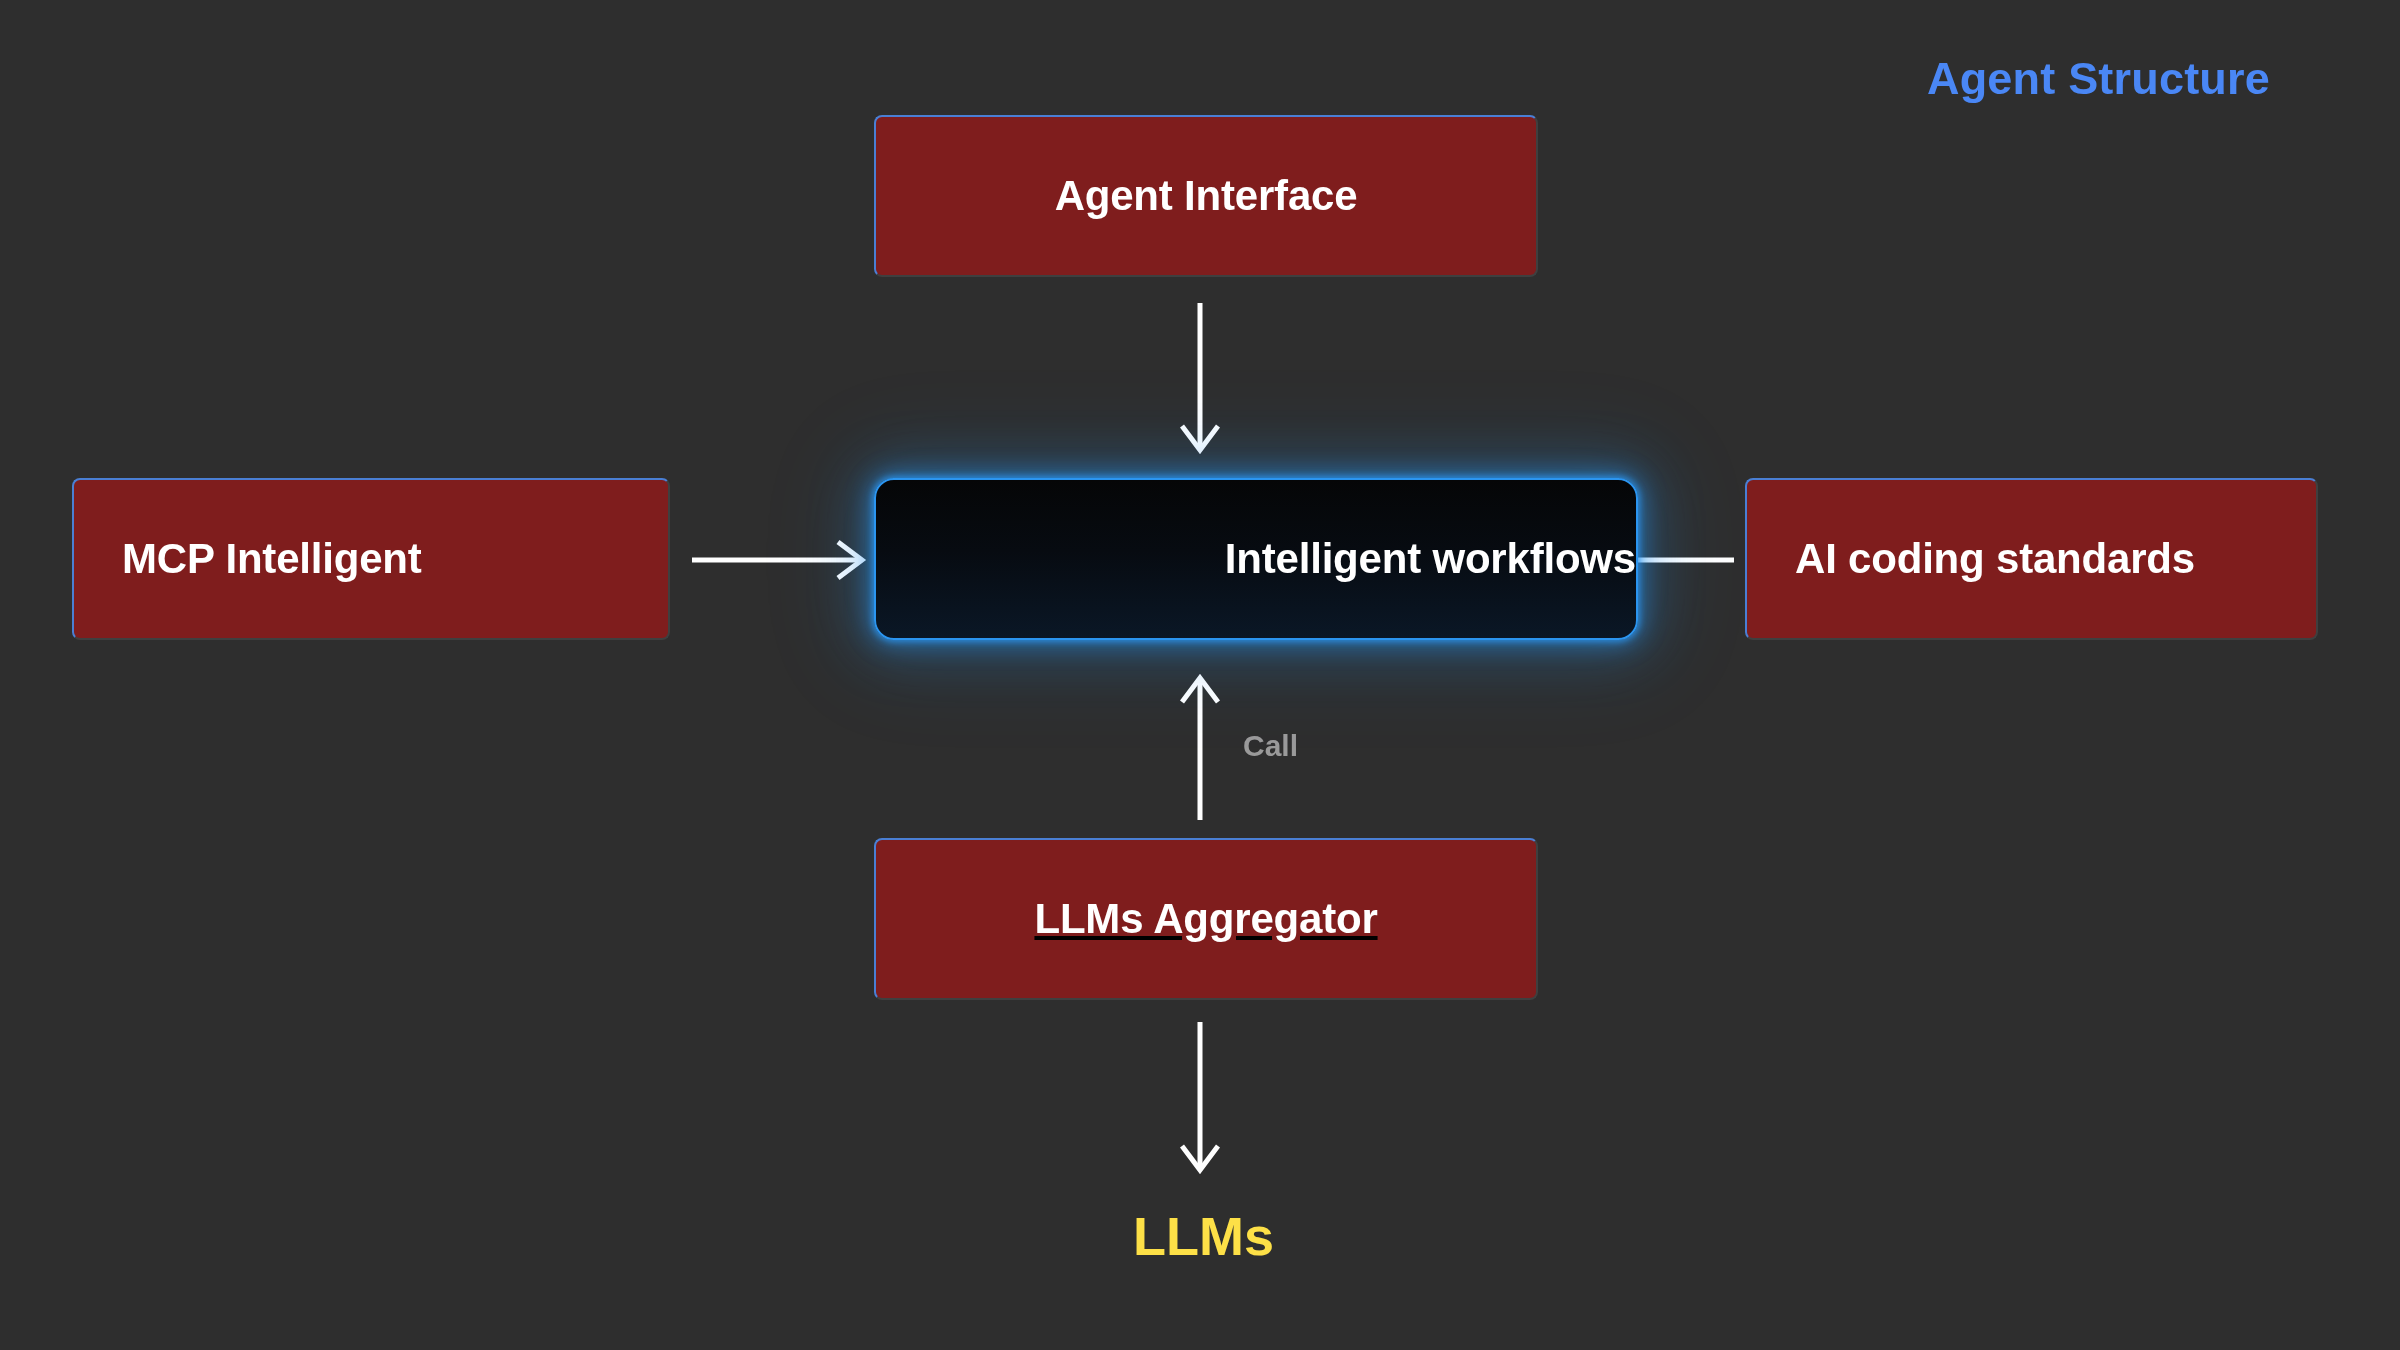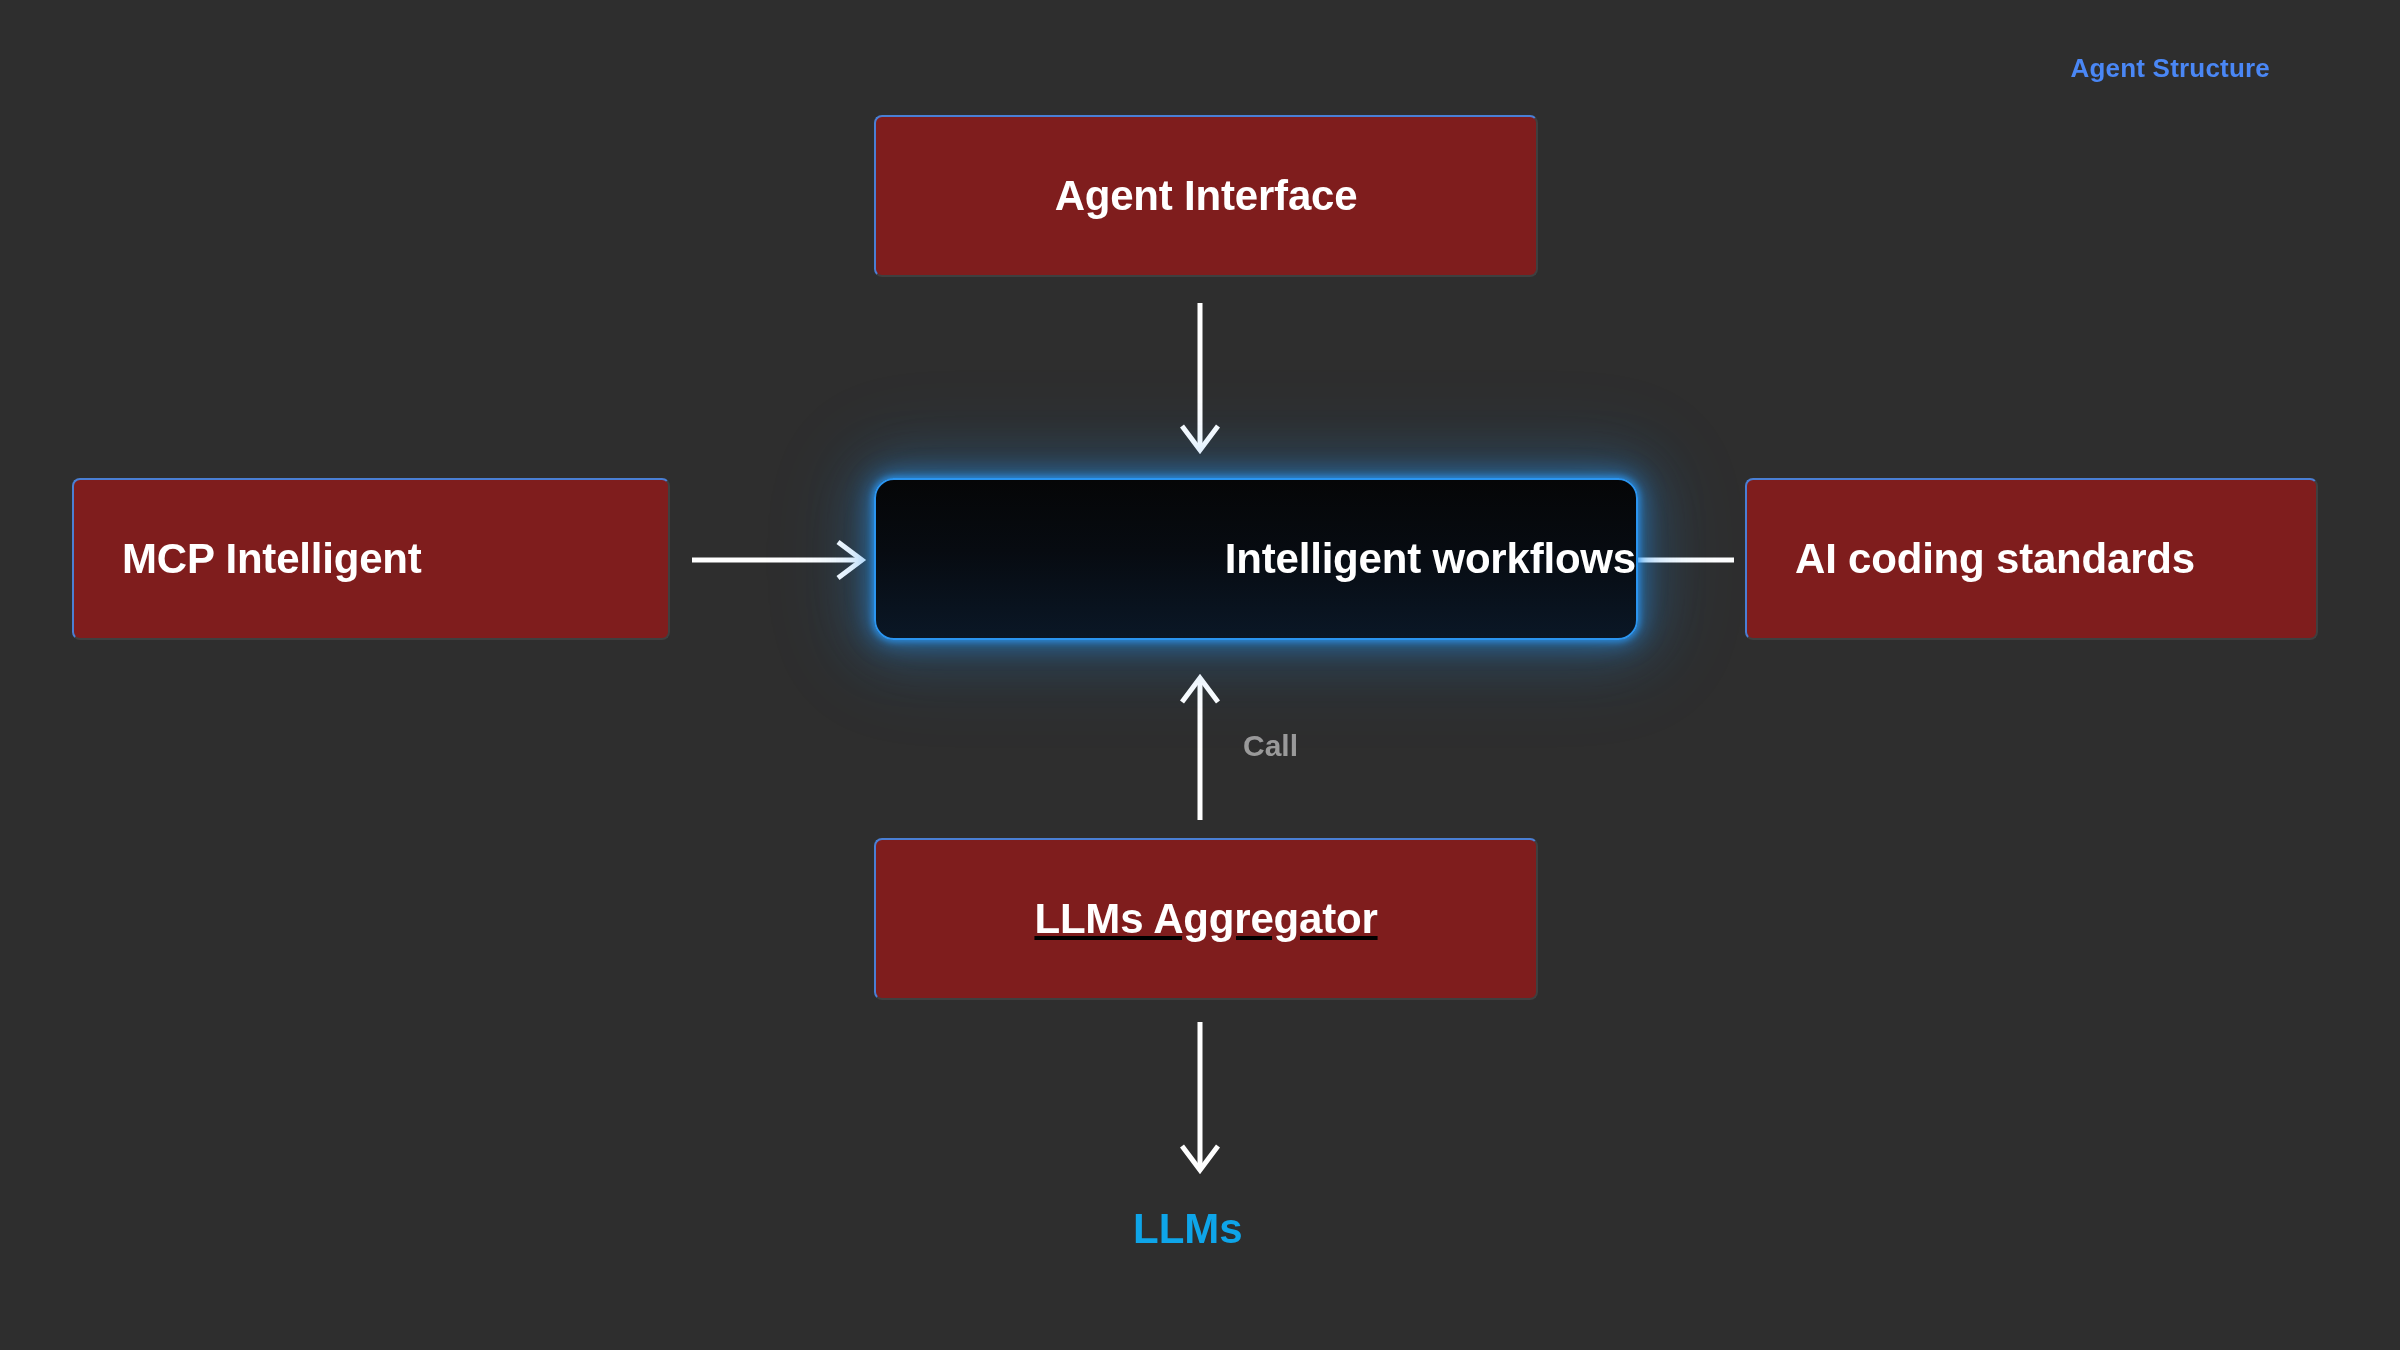--- a/index.html
+++ b/index.html
@@ -15,21 +15,21 @@
     overflow: hidden;
     font-family: "Liberation Sans", sans-serif;
     -webkit-font-smoothing: antialiased;
   }
 
   
   .diagram-title {
     position: absolute;
     right: 130px;
     top: 53px;
-    font-size: 26px;
+    font-size: 45px;
     font-weight: bold;
     color: #4a87f5;
     letter-spacing: 0.2px;
     white-space: nowrap;
   }
 
   
   .node {
     position: absolute;
     box-sizing: border-box;
@@ -73,23 +73,23 @@
       0 0 22px 6px rgba(43,149,240,0.45),
       0 0 52px 16px rgba(43,149,240,0.22),
       0 0 90px 30px rgba(43,149,240,0.10);
     justify-content: flex-end;
     z-index: 3;
   }
 
   
   .plain-node {
     position: absolute;
-    font-size: 42px;
+    font-size: 54px;
     font-weight: bold;
-    color: #0ea5e9;
+    color: #fde047;
     white-space: nowrap;
   }
   #node-llms { left: 1133px; top: 1205px; }
 
   
   .arrow {
     position: absolute;
     z-index: 2;
   }
   .arrow svg { display: block; overflow: visible; }

